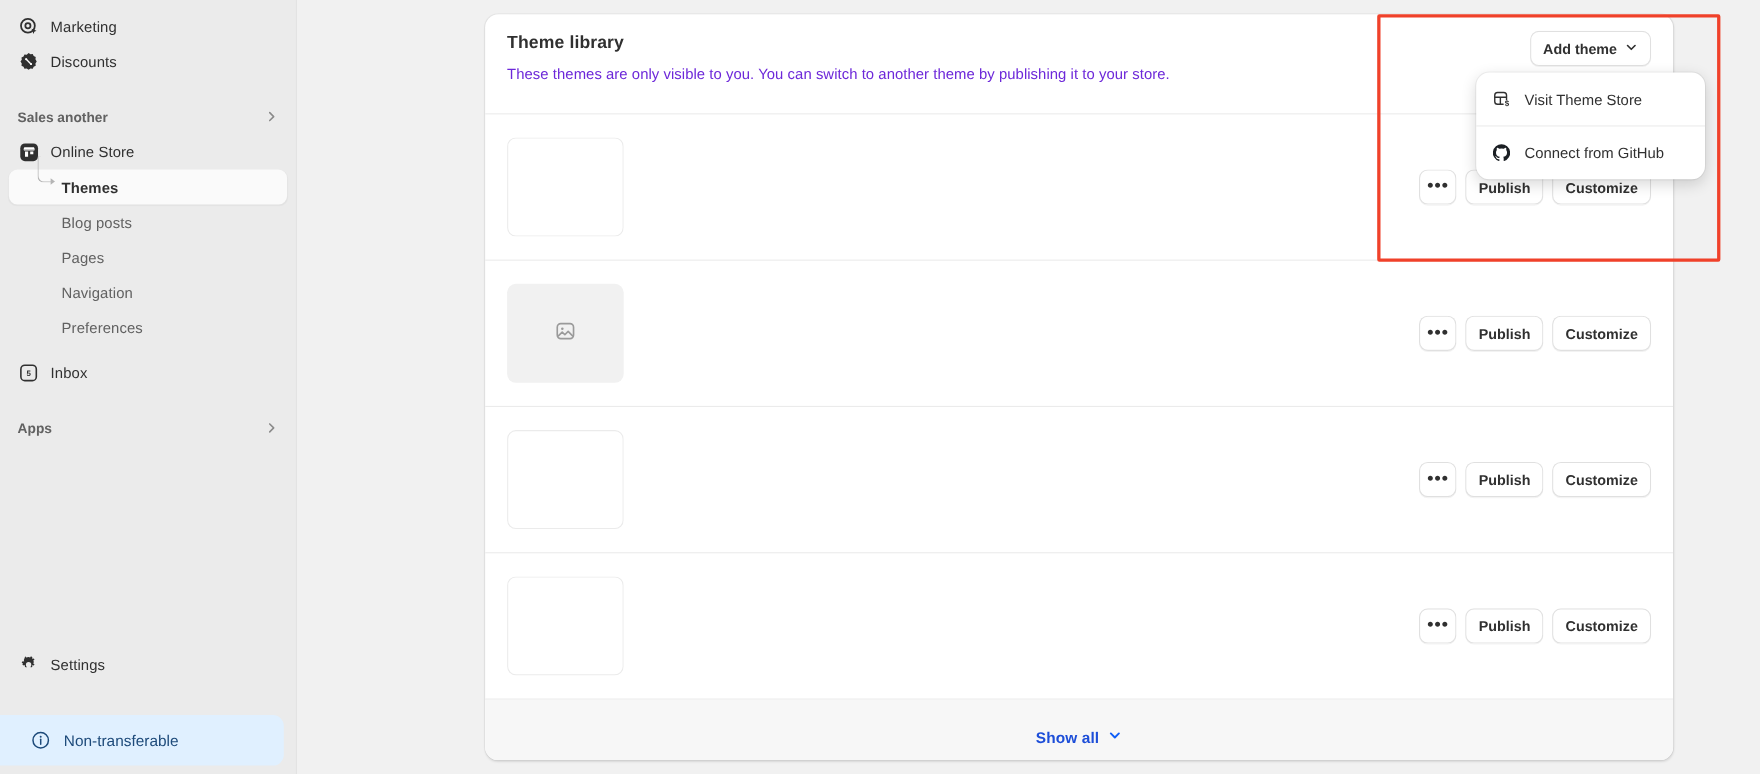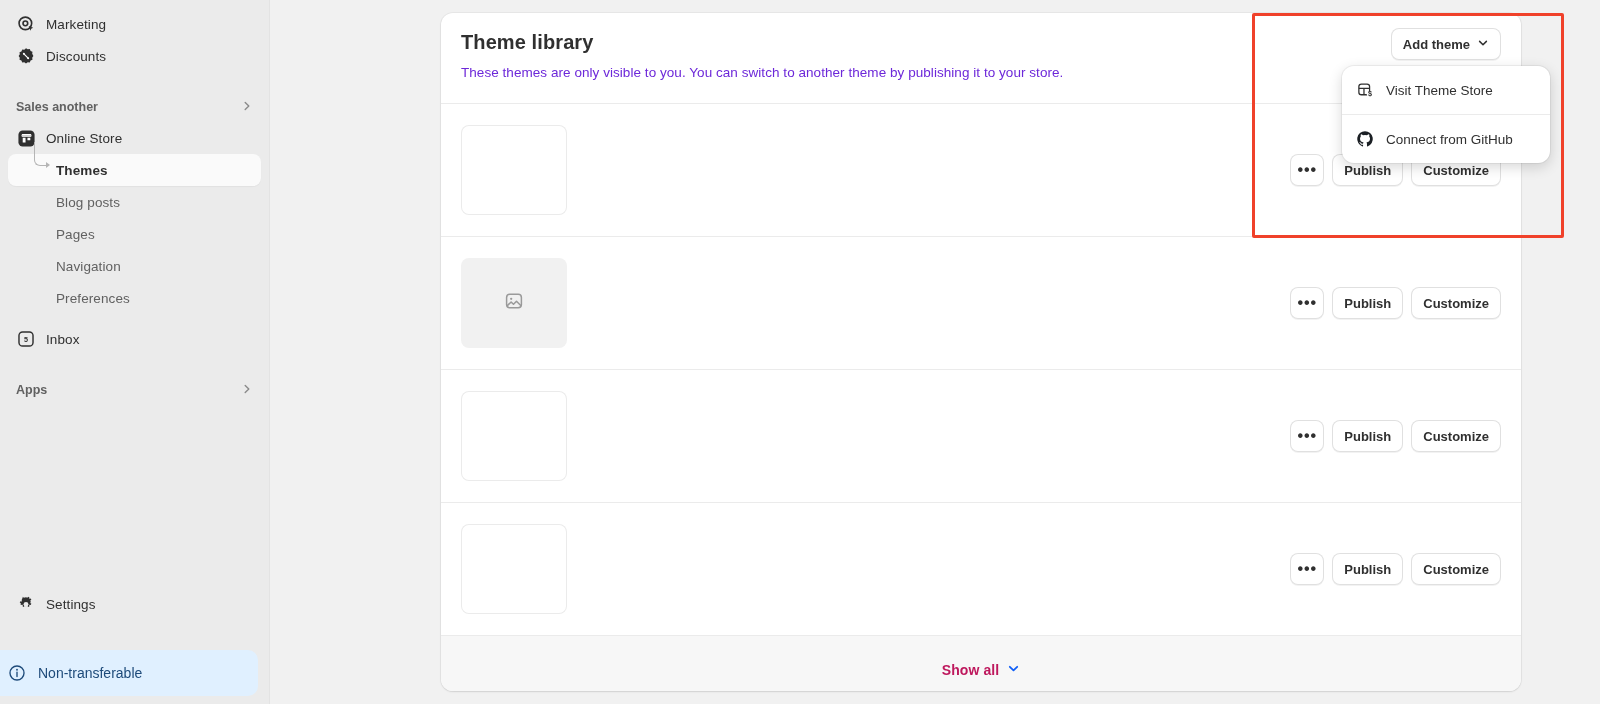--- a/index.html
+++ b/index.html
@@ -101,21 +101,21 @@
   .banner {
     position: absolute;
     left: 0;
     bottom: 8px;
     width: 258px;
     height: 46px;
     background: #e0f0ff;
     border-radius: 0 10px 10px 0;
     display: flex;
     align-items: center;
-    padding-left: 8px;
+    padding-left: 28px;
     color: #1d4a7a;
     font-size: 14px;
     cursor: pointer;
   }
   .banner .bico { margin-right: 12px; display:flex; }
 
   
   .card {
     position: absolute;
     left: 441px;
@@ -128,21 +128,21 @@
     overflow: hidden;
   }
 
   .card-head {
     padding: 18px 20px 14px 20px;
     position: relative;
     border-bottom: 1px solid #ebebeb;
     height: 91px;
   }
   .card-title {
-    font-size: 20px;
+    font-size: 16px;
     font-weight: 700;
     color: #303030;
     letter-spacing: .1px;
   }
   .card-sub {
     margin-top: 11px;
     font-size: 13.5px;
     color: #6d28d9;
     letter-spacing: .05px;
   }
@@ -209,21 +209,21 @@
     height: 68px;
     background: #f7f7f7;
     display: flex;
     align-items: center;
     justify-content: center;
   }
   .show-all {
     display: inline-flex;
     align-items: flex-start;
     gap: 8px;
-    color: #be185d;
+    color: #1d4ed8;
     font-size: 14px;
     font-weight: 600;
     cursor: pointer;
     letter-spacing: .1px;
   }
 
   
   .menu {
     position: absolute;
     left: 1342px;

